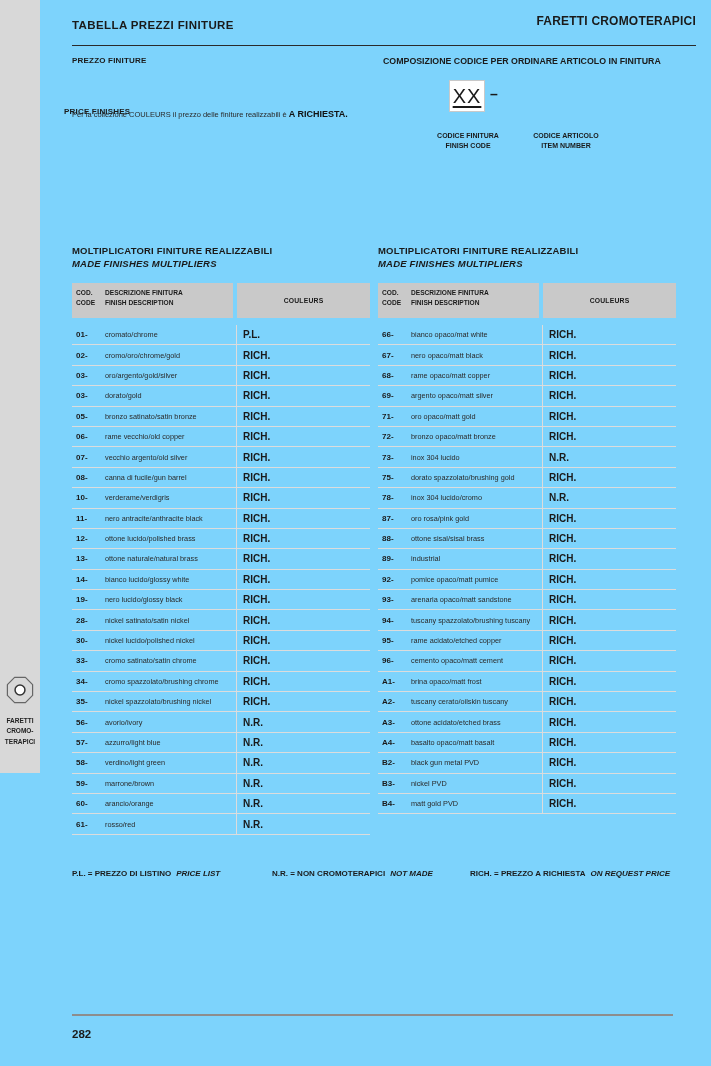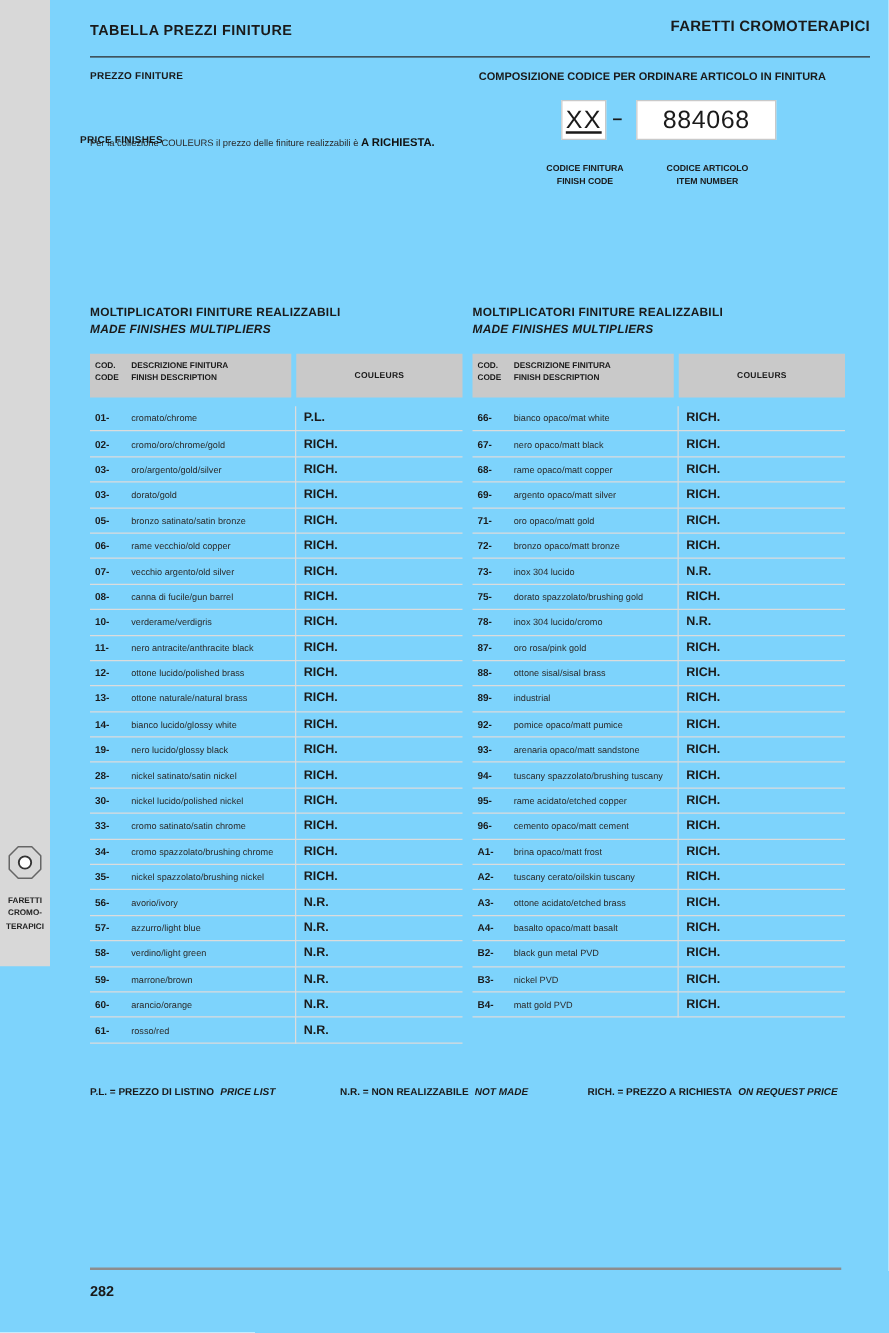--- a/index.html
+++ b/index.html
@@ -91,23 +91,20 @@
 
   <div class="intro-heading it-heading">PREZZO FINITURE</div>
   <div class="intro-body it-body"><span>Per la collezione COULEURS il prezzo delle finiture realizzabili è </span><b>A RICHIESTA.</b></div>
   <div class="intro-heading en-heading">PRICE FINISHES</div>
 
   <div class="comp-heading">COMPOSIZIONE CODICE PER ORDINARE ARTICOLO IN FINITURA</div>
   <div class="code-box xx-box">
       <span>XX</span>
     </div>
   <div class="code-dash">–</div>
-  <div class="code-box item-box">
-      <span>884068</span>
-    </div>
   <div class="code-label finish-code-label">
     <div>CODICE FINITURA</div>
     <div>FINISH CODE</div>
   </div>
   <div class="code-label item-number-label">
     <div>CODICE ARTICOLO</div>
     <div>ITEM NUMBER</div>
   </div>
 
   <div class="tbl tbl0">
@@ -398,20 +395,20 @@
         <div class="trow">
           <span class="tcode">B4-</span>
           <span class="tdesc">matt gold PVD</span>
           <span class="tval">RICH.</span>
         </div>
       </div>
   </div>
 
   <div class="legend">
     <span class="legend-item li0"><span>P.L. = PREZZO DI LISTINO</span><span class="en">PRICE LIST</span></span>
-    <span class="legend-item li1"><span>N.R. = NON REALIZZABILE</span><span class="en">NOT MADE</span></span>
+    <span class="legend-item li1"><span>N.R. = NON CROMOTERAPICI</span><span class="en">NOT MADE</span></span>
     <span class="legend-item li2"><span>RICH. = PREZZO A RICHIESTA</span><span class="en">ON REQUEST PRICE</span></span>
   </div>
 
   <div class="bottom-rule"></div>
   <div class="page-number">282</div>
 
 </div>
 
 </body></html>

